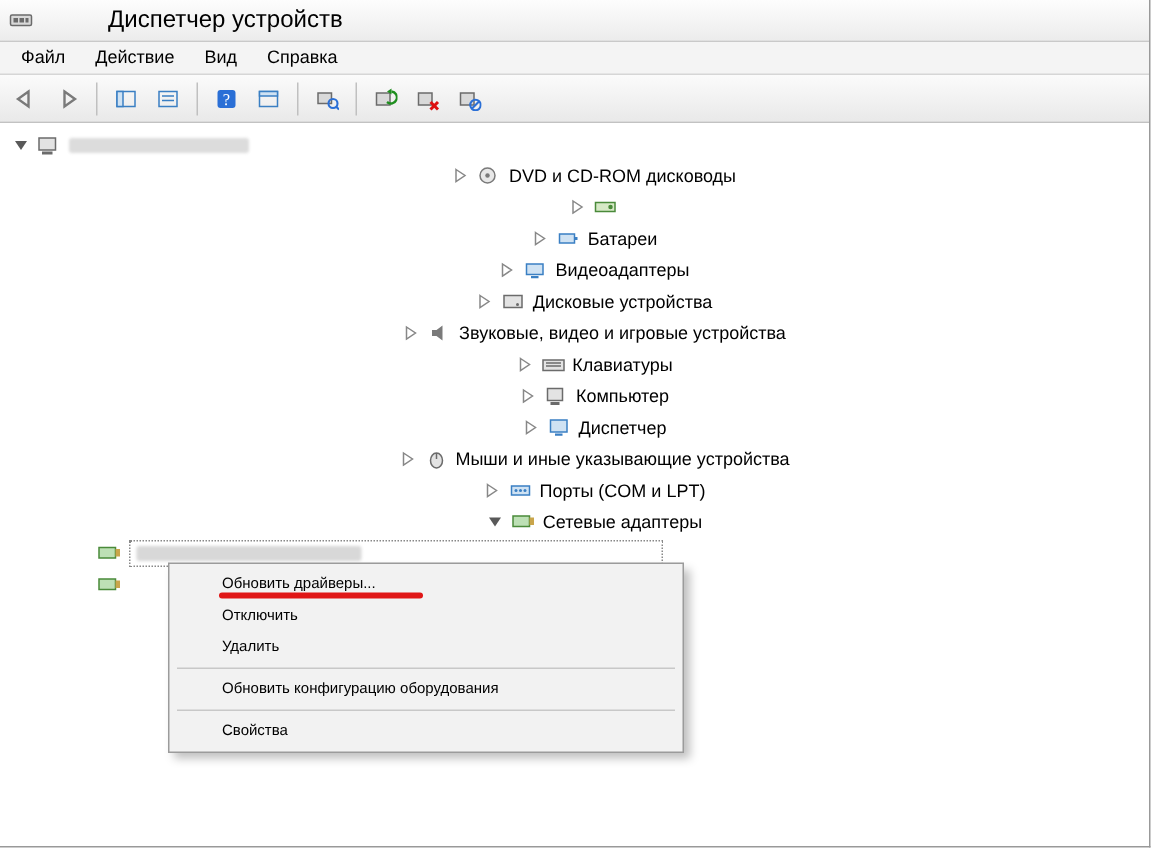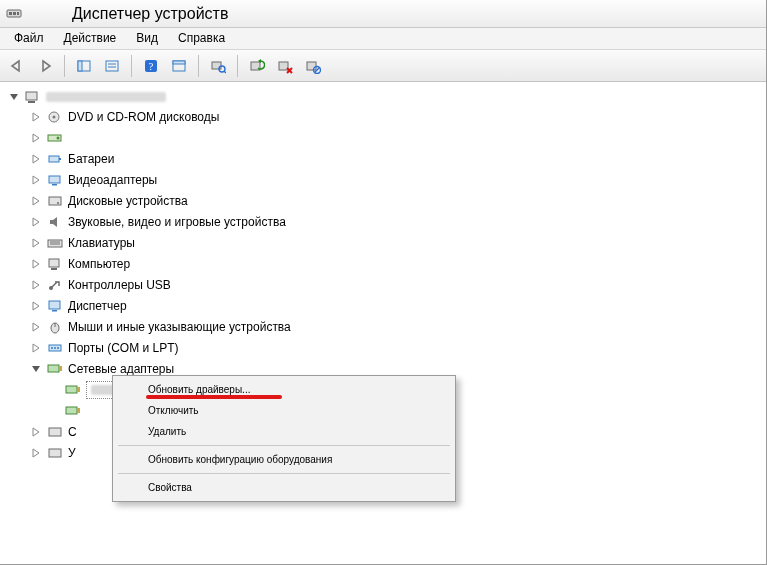--- a/index.html
+++ b/index.html
@@ -67,20 +67,21 @@
     width: 12px; height: 12px; display:inline-flex; align-items:center; justify-content:center;
     cursor: default;
   }
   .exp svg { display:block; }
   .node-icon { width:18px; display:inline-flex; justify-content:center; }
   ul.tree, ul.tree ul { list-style:none; margin:0; padding:0; }
   ul.tree > li > .row { padding-left: 26px; }
   .row {
     display:flex; align-items:center; gap:4px; height:21px;
     white-space: nowrap;
+    justify-content: center;
   }
   .sel-row {
     display:flex; align-items:center; gap:4px; height:21px;
     padding-left: 44px;
   }
   .sel-label-box {
     background:#fff; border:1px dotted #888;
     padding: 0 200px 0 4px;
     position: relative;
     height:18px; display:flex; align-items:center;
@@ -360,37 +361,20 @@
       </li>
       <li>
         <div class="row">
           <span class="exp">
             <svg width="10" height="10">
               <path d="M2 1 L8 5 L2 9 Z" fill="none" stroke="#888"></path>
             </svg>
           </span>
           <span class="node-icon">
             <svg width="16" height="14">
-              <circle cx="4" cy="10" r="2" fill="#6b6b6b"></circle>
-              <path d="M4 10 L10 4" stroke="#6b6b6b" stroke-width="1.5"></path>
-              <path d="M8 4 L12 4 L12 8" fill="none" stroke="#6b6b6b" stroke-width="1.5"></path>
-            </svg>
-          </span>
-          <span class="lbl">Контроллеры USB</span>
-        </div>
-      </li>
-      <li>
-        <div class="row">
-          <span class="exp">
-            <svg width="10" height="10">
-              <path d="M2 1 L8 5 L2 9 Z" fill="none" stroke="#888"></path>
-            </svg>
-          </span>
-          <span class="node-icon">
-            <svg width="16" height="14">
               <rect x="2" y="2" width="11" height="8" fill="#cfe2f3" stroke="#3a7fc3"></rect>
               <rect x="5" y="11" width="5" height="1.5" fill="#3a7fc3"></rect>
             </svg>
           </span>
           <span class="lbl">Диспетчер</span>
         </div>
       </li>
       <li>
         <div class="row">
           <span class="exp">

